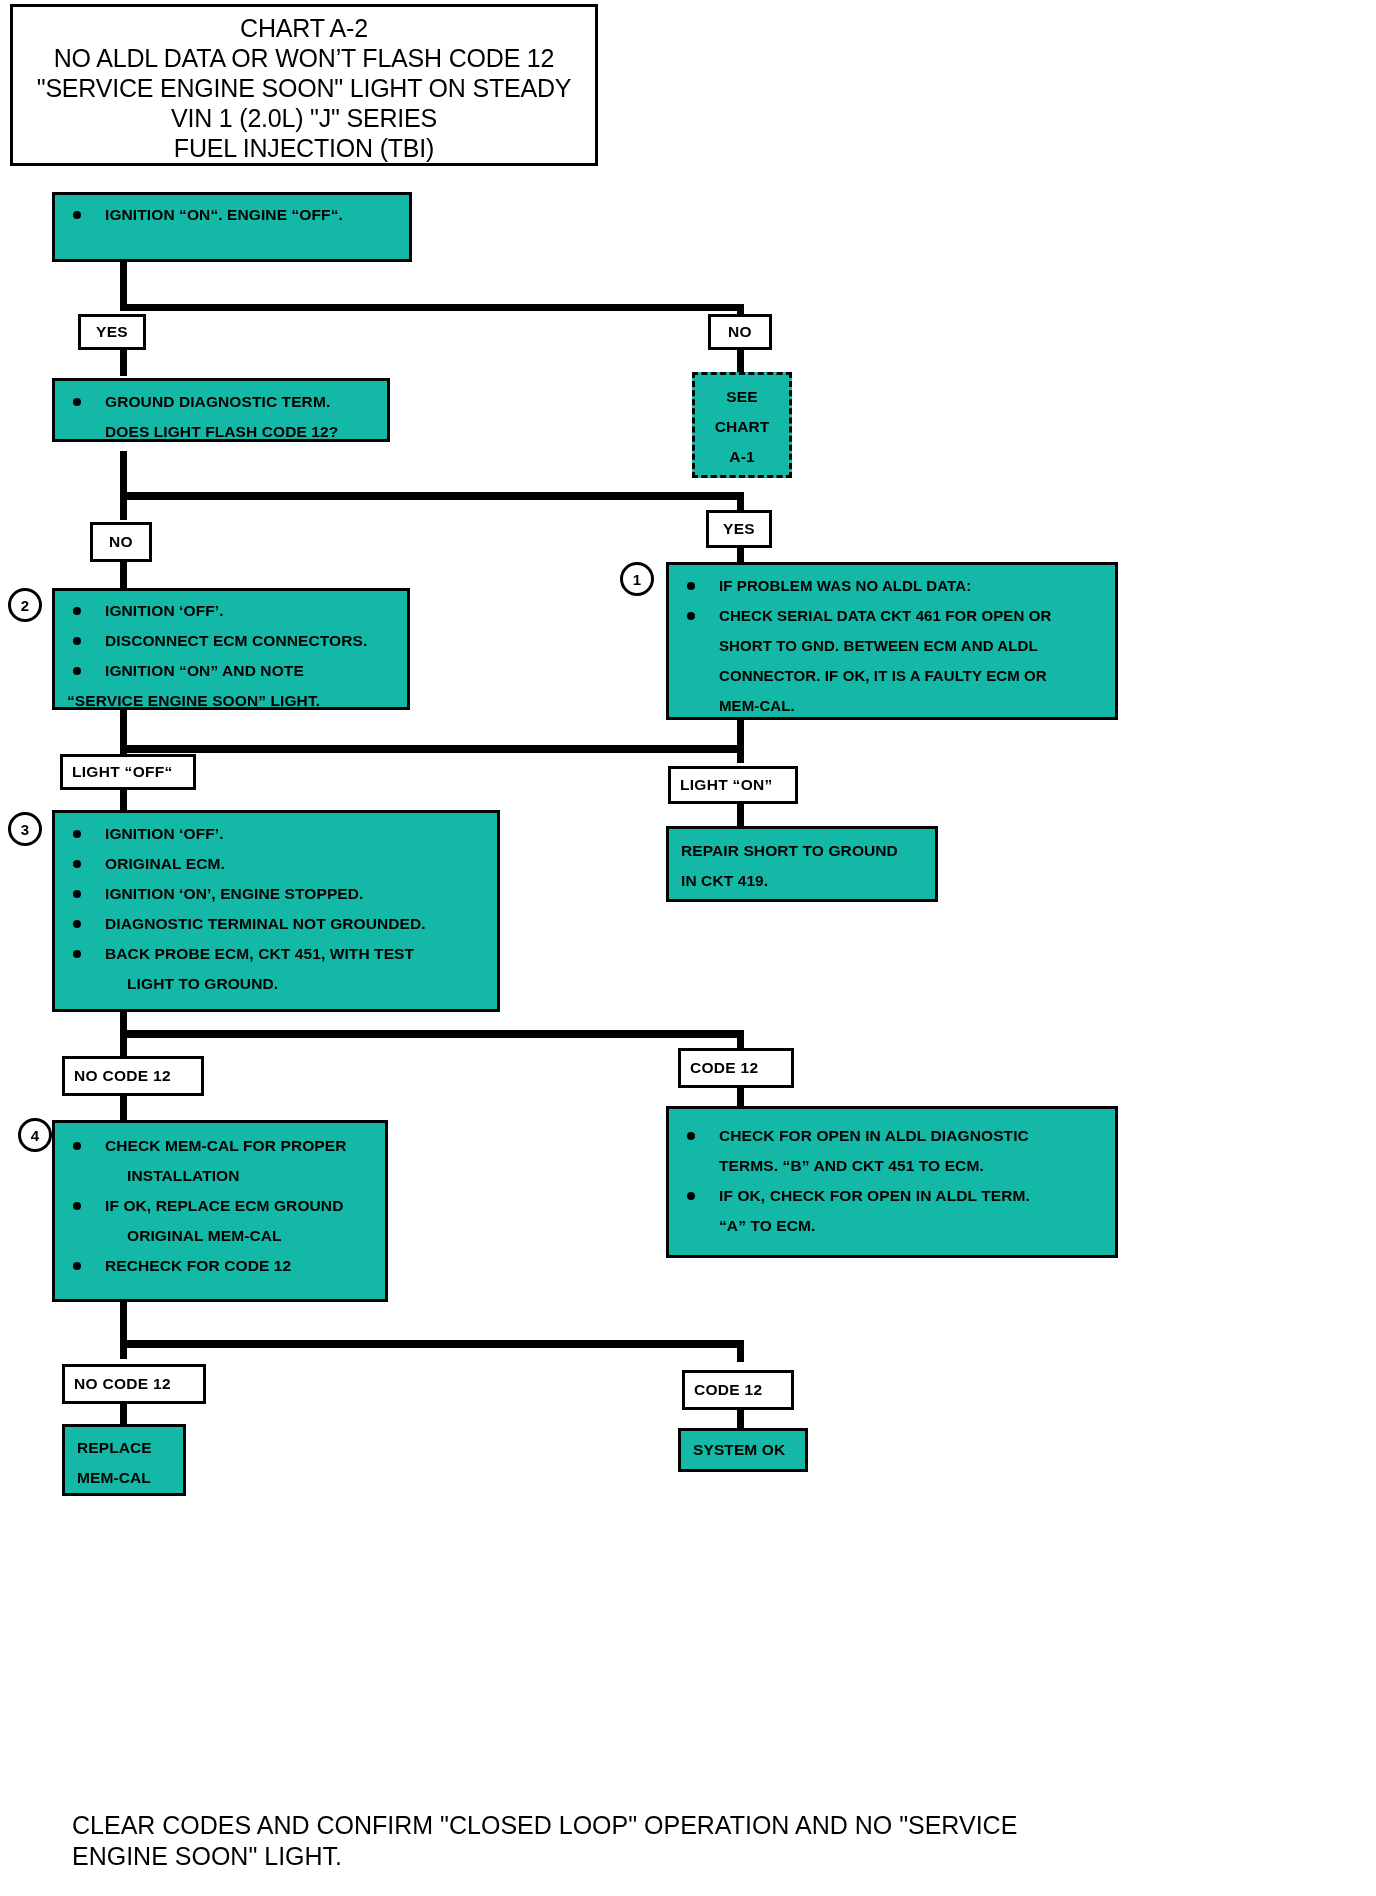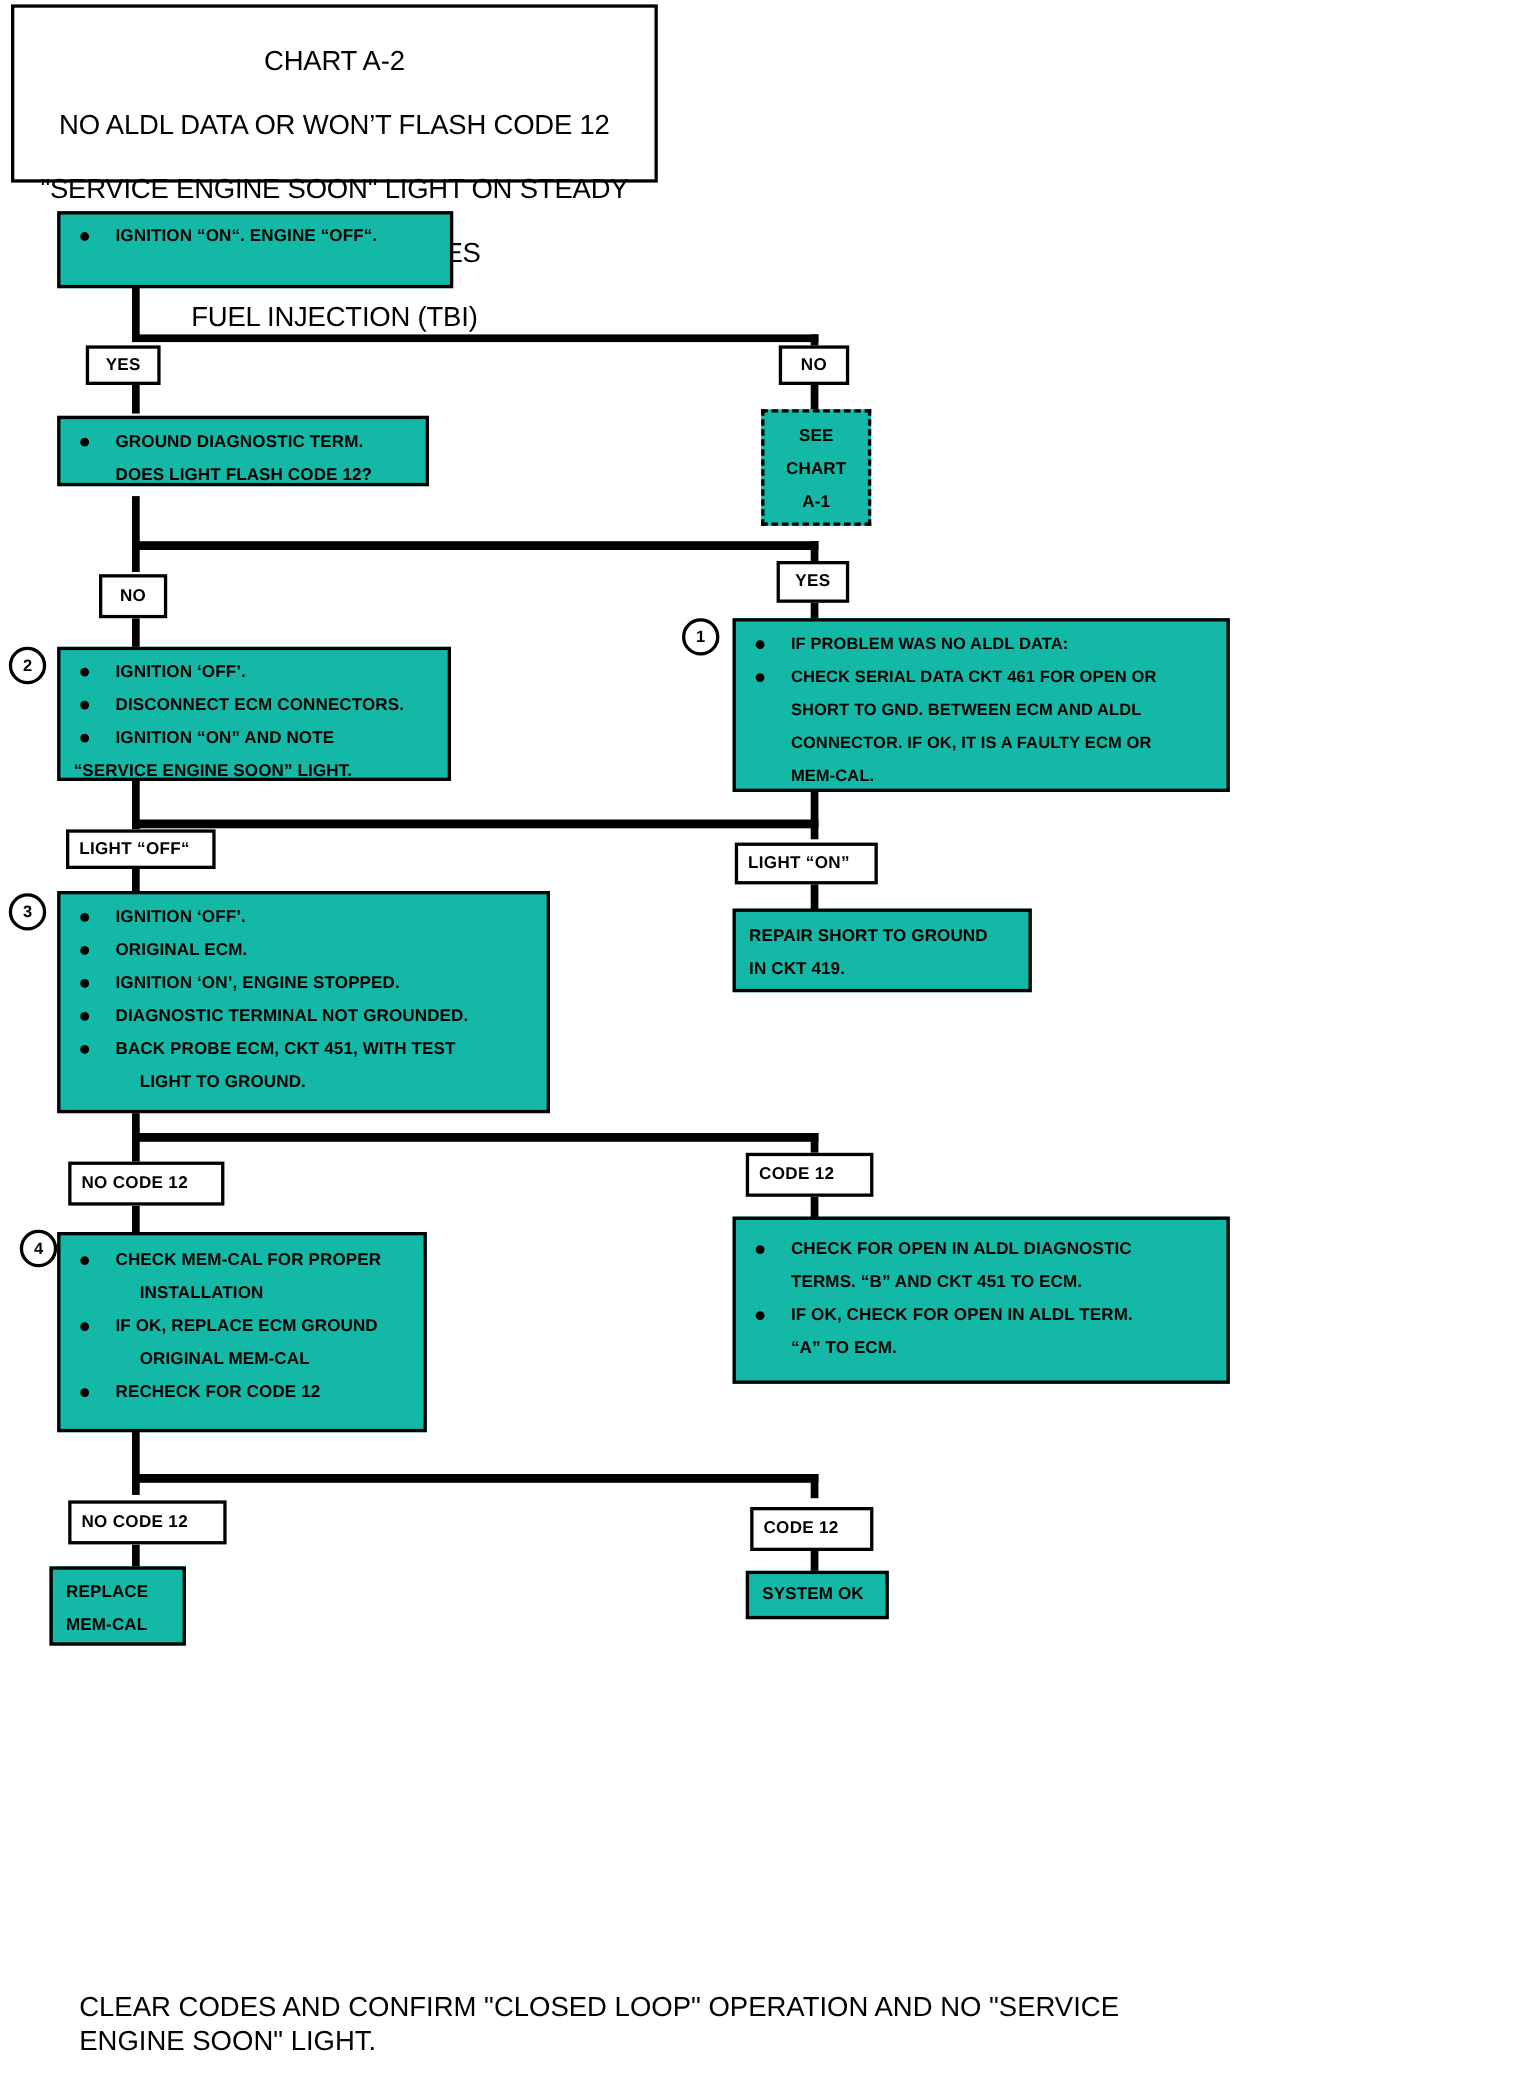--- a/index.html
+++ b/index.html
@@ -23,21 +23,20 @@
     background: #fff;
     text-align: center;
     padding-top: 6px;
   }
   #title-box .tline {
     font-size: 25px;
     line-height: 30px;
     letter-spacing: -0.2px;
     white-space: nowrap;
     font-family: "Liberation Sans", sans-serif;
-    margin-top: 28px;
   }
 
   
   .fbox {
     position: absolute;
     border: 3px solid #000;
     background: #14b8a6;
     font-weight: bold;
     font-size: 15.5px;
     line-height: 30px;
@@ -320,21 +319,21 @@
 </div>
 
 <div class="lbl lpad" style="left:62px; top:1364px; width:144px; height:40px;">
   <span>NO CODE 12</span>
 </div>
 
 <div class="lbl lpad" style="left:682px; top:1370px; width:112px; height:40px;">
   <span>CODE 12</span>
 </div>
 
-<div class="fbox" style="left:45px; top:1424px; width:124px; height:72px; padding-top:6px;">
+<div class="fbox" style="left:62px; top:1424px; width:124px; height:72px; padding-top:6px;">
   <div class="nrow">REPLACE</div>
   <div class="nrow">MEM-CAL</div>
 </div>
 
 <div class="fbox" style="left:678px; top:1428px; width:130px; height:44px; display:flex; align-items:center; padding-left:12px;">
   <span>SYSTEM OK</span>
 </div>
 
 <div id="footer">
   <div>CLEAR CODES AND CONFIRM "CLOSED LOOP" OPERATION AND NO "SERVICE</div>

